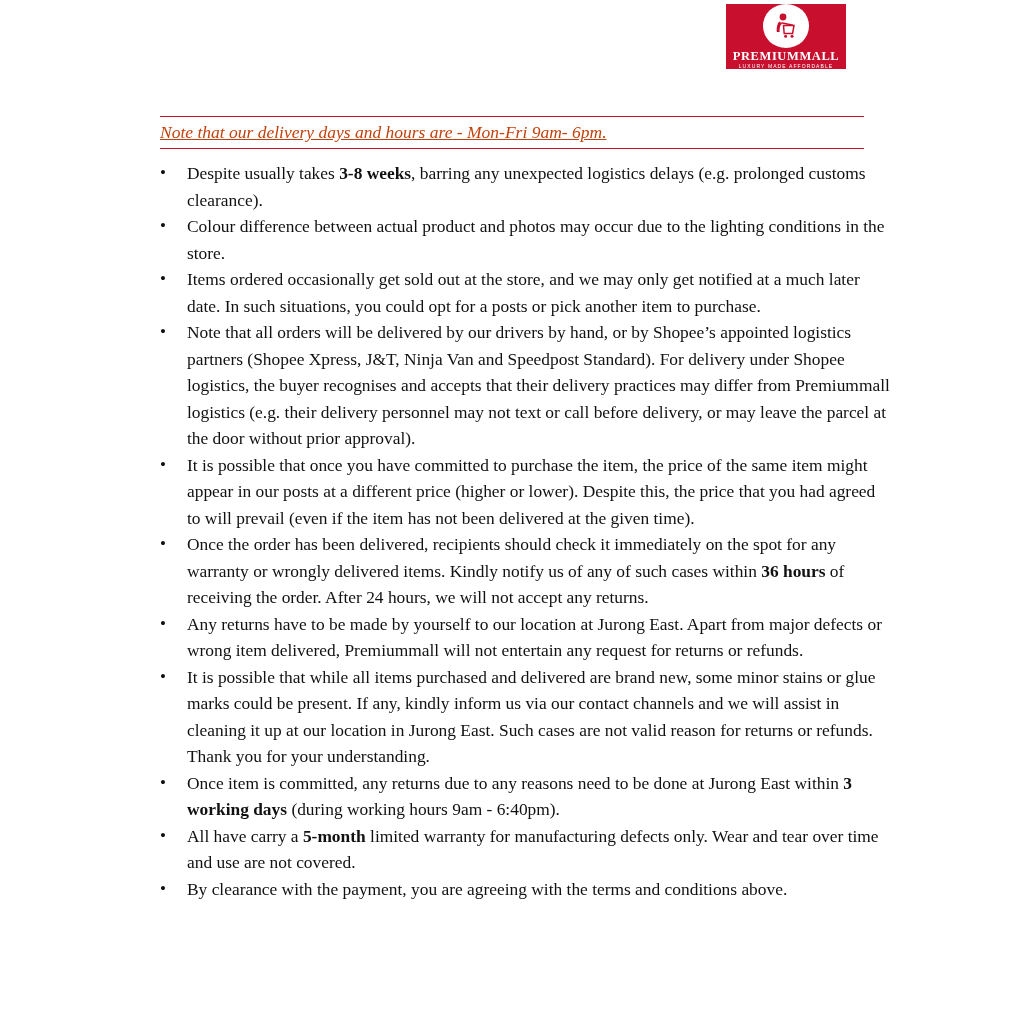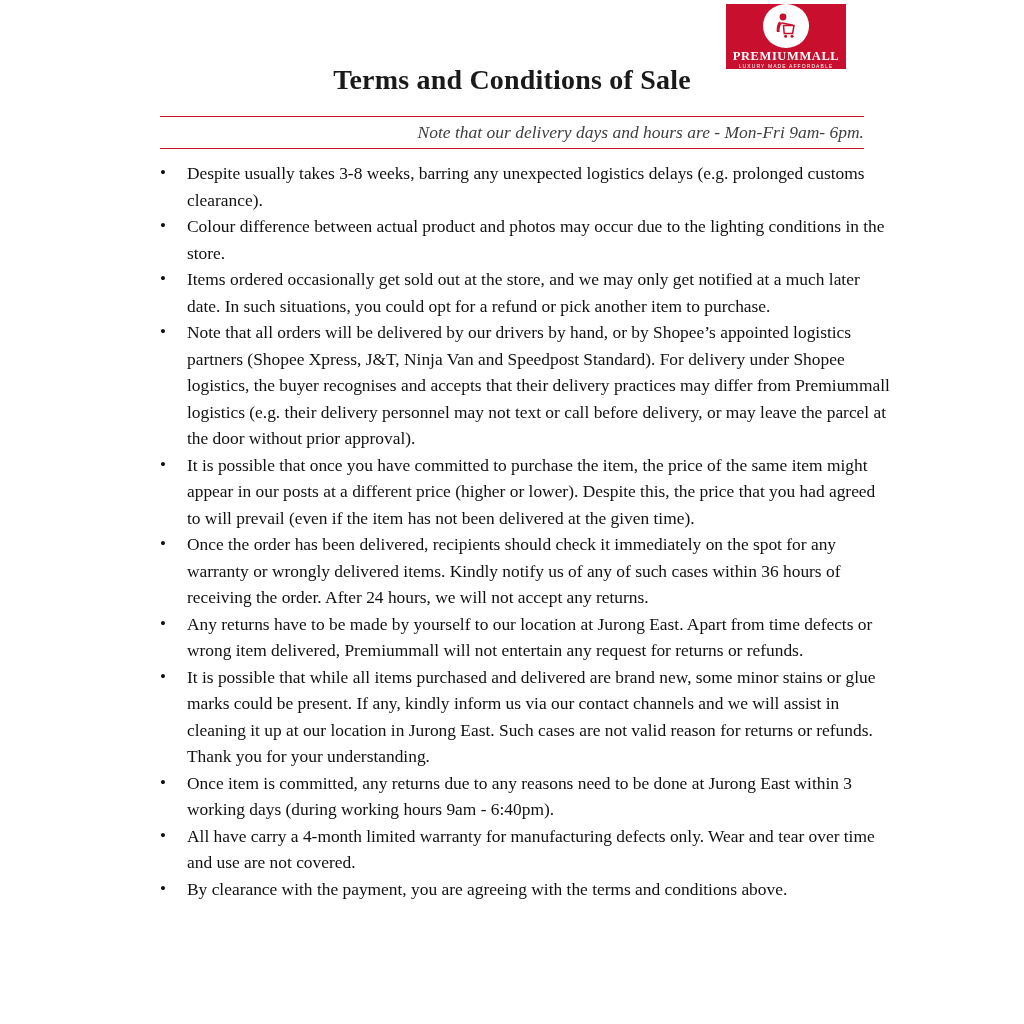--- a/index.html
+++ b/index.html
@@ -83,26 +83,27 @@
     top: 116px;
     left: 160px;
     width: 704px;
   }
   .rule {
     height: 1px;
     background: #C8102E;
     width: 100%;
   }
   .notice {
-    text-align: right;
-    color: #404040;
+    text-align: left;
+    color: #c2410c;
     font-style: italic;
     font-size: 17.5px;
     padding: 5px 0 5px 0;
     font-family: "Liberation Serif", serif;
+    text-decoration: underline;
   }
 
   
   .content {
     position: absolute;
     top: 160px;
     left: 150px;
     width: 740px;
   }
   ul.bullets {
@@ -120,21 +121,21 @@
     color: #111111;
   }
   ul.bullets > li .bullet {
     position: absolute;
     left: 10px;
     top: 0px;
     font-size: 17px;
     line-height: 26.5px;
   }
   .li-text { display: block; }
-  b { font-weight: normal; }
+  b { font-weight: bold; }
 </style>
 </head>
 <body>
 
 <div class="page">
 
   <div class="logo">
     <div class="logo-circle">
       <svg width="32" height="32" viewBox="0 0 32 32" aria-hidden="true">
         <circle cx="13" cy="7" r="3.4" fill="#C8102E"></circle>
@@ -142,69 +143,68 @@
         <rect x="11.5" y="12" width="12" height="1.6" fill="#C8102E" transform="rotate(12 11.5 12)"></rect>
         <path d="M13.5 15.5 L24 15.5 L22.6 23.5 L14.2 23.5 Z" fill="none" stroke="#C8102E" stroke-width="1.5"></path>
         <circle cx="15.6" cy="26.2" r="1.5" fill="#C8102E"></circle>
         <circle cx="22" cy="26.2" r="1.5" fill="#C8102E"></circle>
       </svg>
     </div>
     <div class="logo-name">PREMIUMMALL</div>
     <div class="logo-tagline">LUXURY MADE AFFORDABLE</div>
   </div>
 
-  <div class="title">Terms and Conditions of Sale</div>
 
   <div class="notice-wrap">
     <div class="rule"></div>
     <div class="notice">Note that our delivery days and hours are - Mon-Fri 9am- 6pm.</div>
     <div class="rule"></div>
   </div>
 
   <div class="content">
     <ul class="bullets" id="terms-list">
         <li>
           <span class="bullet">•</span>
           <span class="li-text"><span>Despite usually takes </span><b>3-8 weeks</b><span>, barring any unexpected logistics delays (e.g. prolonged customs clearance).</span></span>
         </li>
         <li>
           <span class="bullet">•</span>
           <span class="li-text"><span>Colour difference between actual product and photos may occur due to the lighting conditions in the store.</span></span>
         </li>
         <li>
           <span class="bullet">•</span>
-          <span class="li-text"><span>Items ordered occasionally get sold out at the store, and we may only get notified at a much later date. In such situations, you could opt for a refund or pick another item to purchase.</span></span>
+          <span class="li-text"><span>Items ordered occasionally get sold out at the store, and we may only get notified at a much later date. In such situations, you could opt for a posts or pick another item to purchase.</span></span>
         </li>
         <li>
           <span class="bullet">•</span>
           <span class="li-text"><span>Note that all orders will be delivered by our drivers by hand, or by Shopee’s appointed logistics partners (Shopee Xpress, J&amp;T, Ninja Van and Speedpost Standard). For delivery under Shopee logistics, the buyer recognises and accepts that their delivery practices may differ from Premiummall logistics (e.g. their delivery personnel may not text or call before delivery, or may leave the parcel at the door without prior approval).</span></span>
         </li>
         <li>
           <span class="bullet">•</span>
           <span class="li-text"><span>It is possible that once you have committed to purchase the item, the price of the same item might appear in our posts at a different price (higher or lower). Despite this, the price that you had agreed to will prevail (even if the item has not been delivered at the given time).</span></span>
         </li>
         <li>
           <span class="bullet">•</span>
           <span class="li-text"><span>Once the order has been delivered, recipients should check it immediately on the spot for any warranty or wrongly delivered items. Kindly notify us of any of such cases within </span><b>36 hours</b><span> of receiving the order. After 24 hours, we will not accept any returns.</span></span>
         </li>
         <li>
           <span class="bullet">•</span>
-          <span class="li-text"><span>Any returns have to be made by yourself to our location at Jurong East. Apart from time defects or wrong item delivered, Premiummall will not entertain any request for returns or refunds.</span></span>
+          <span class="li-text"><span>Any returns have to be made by yourself to our location at Jurong East. Apart from major defects or wrong item delivered, Premiummall will not entertain any request for returns or refunds.</span></span>
         </li>
         <li>
           <span class="bullet">•</span>
           <span class="li-text"><span>It is possible that while all items purchased and delivered are brand new, some minor stains or glue marks could be present. If any, kindly inform us via our contact channels and we will assist in cleaning it up at our location in Jurong East. Such cases are not valid reason for returns or refunds. Thank you for your understanding.</span></span>
         </li>
         <li>
           <span class="bullet">•</span>
           <span class="li-text"><span>Once item is committed, any returns due to any reasons need to be done at Jurong East within </span><b>3 working days</b><span> (during working hours 9am - 6:40pm).</span></span>
         </li>
         <li>
           <span class="bullet">•</span>
-          <span class="li-text"><span>All have carry a </span><b>4-month</b><span> limited warranty for manufacturing defects only. Wear and tear over time and use are not covered.</span></span>
+          <span class="li-text"><span>All have carry a </span><b>5-month</b><span> limited warranty for manufacturing defects only. Wear and tear over time and use are not covered.</span></span>
         </li>
         <li>
           <span class="bullet">•</span>
           <span class="li-text"><span>By clearance with the payment, you are agreeing with the terms and conditions above.</span></span>
         </li>
       </ul>
   </div>
 
 </div>
 

